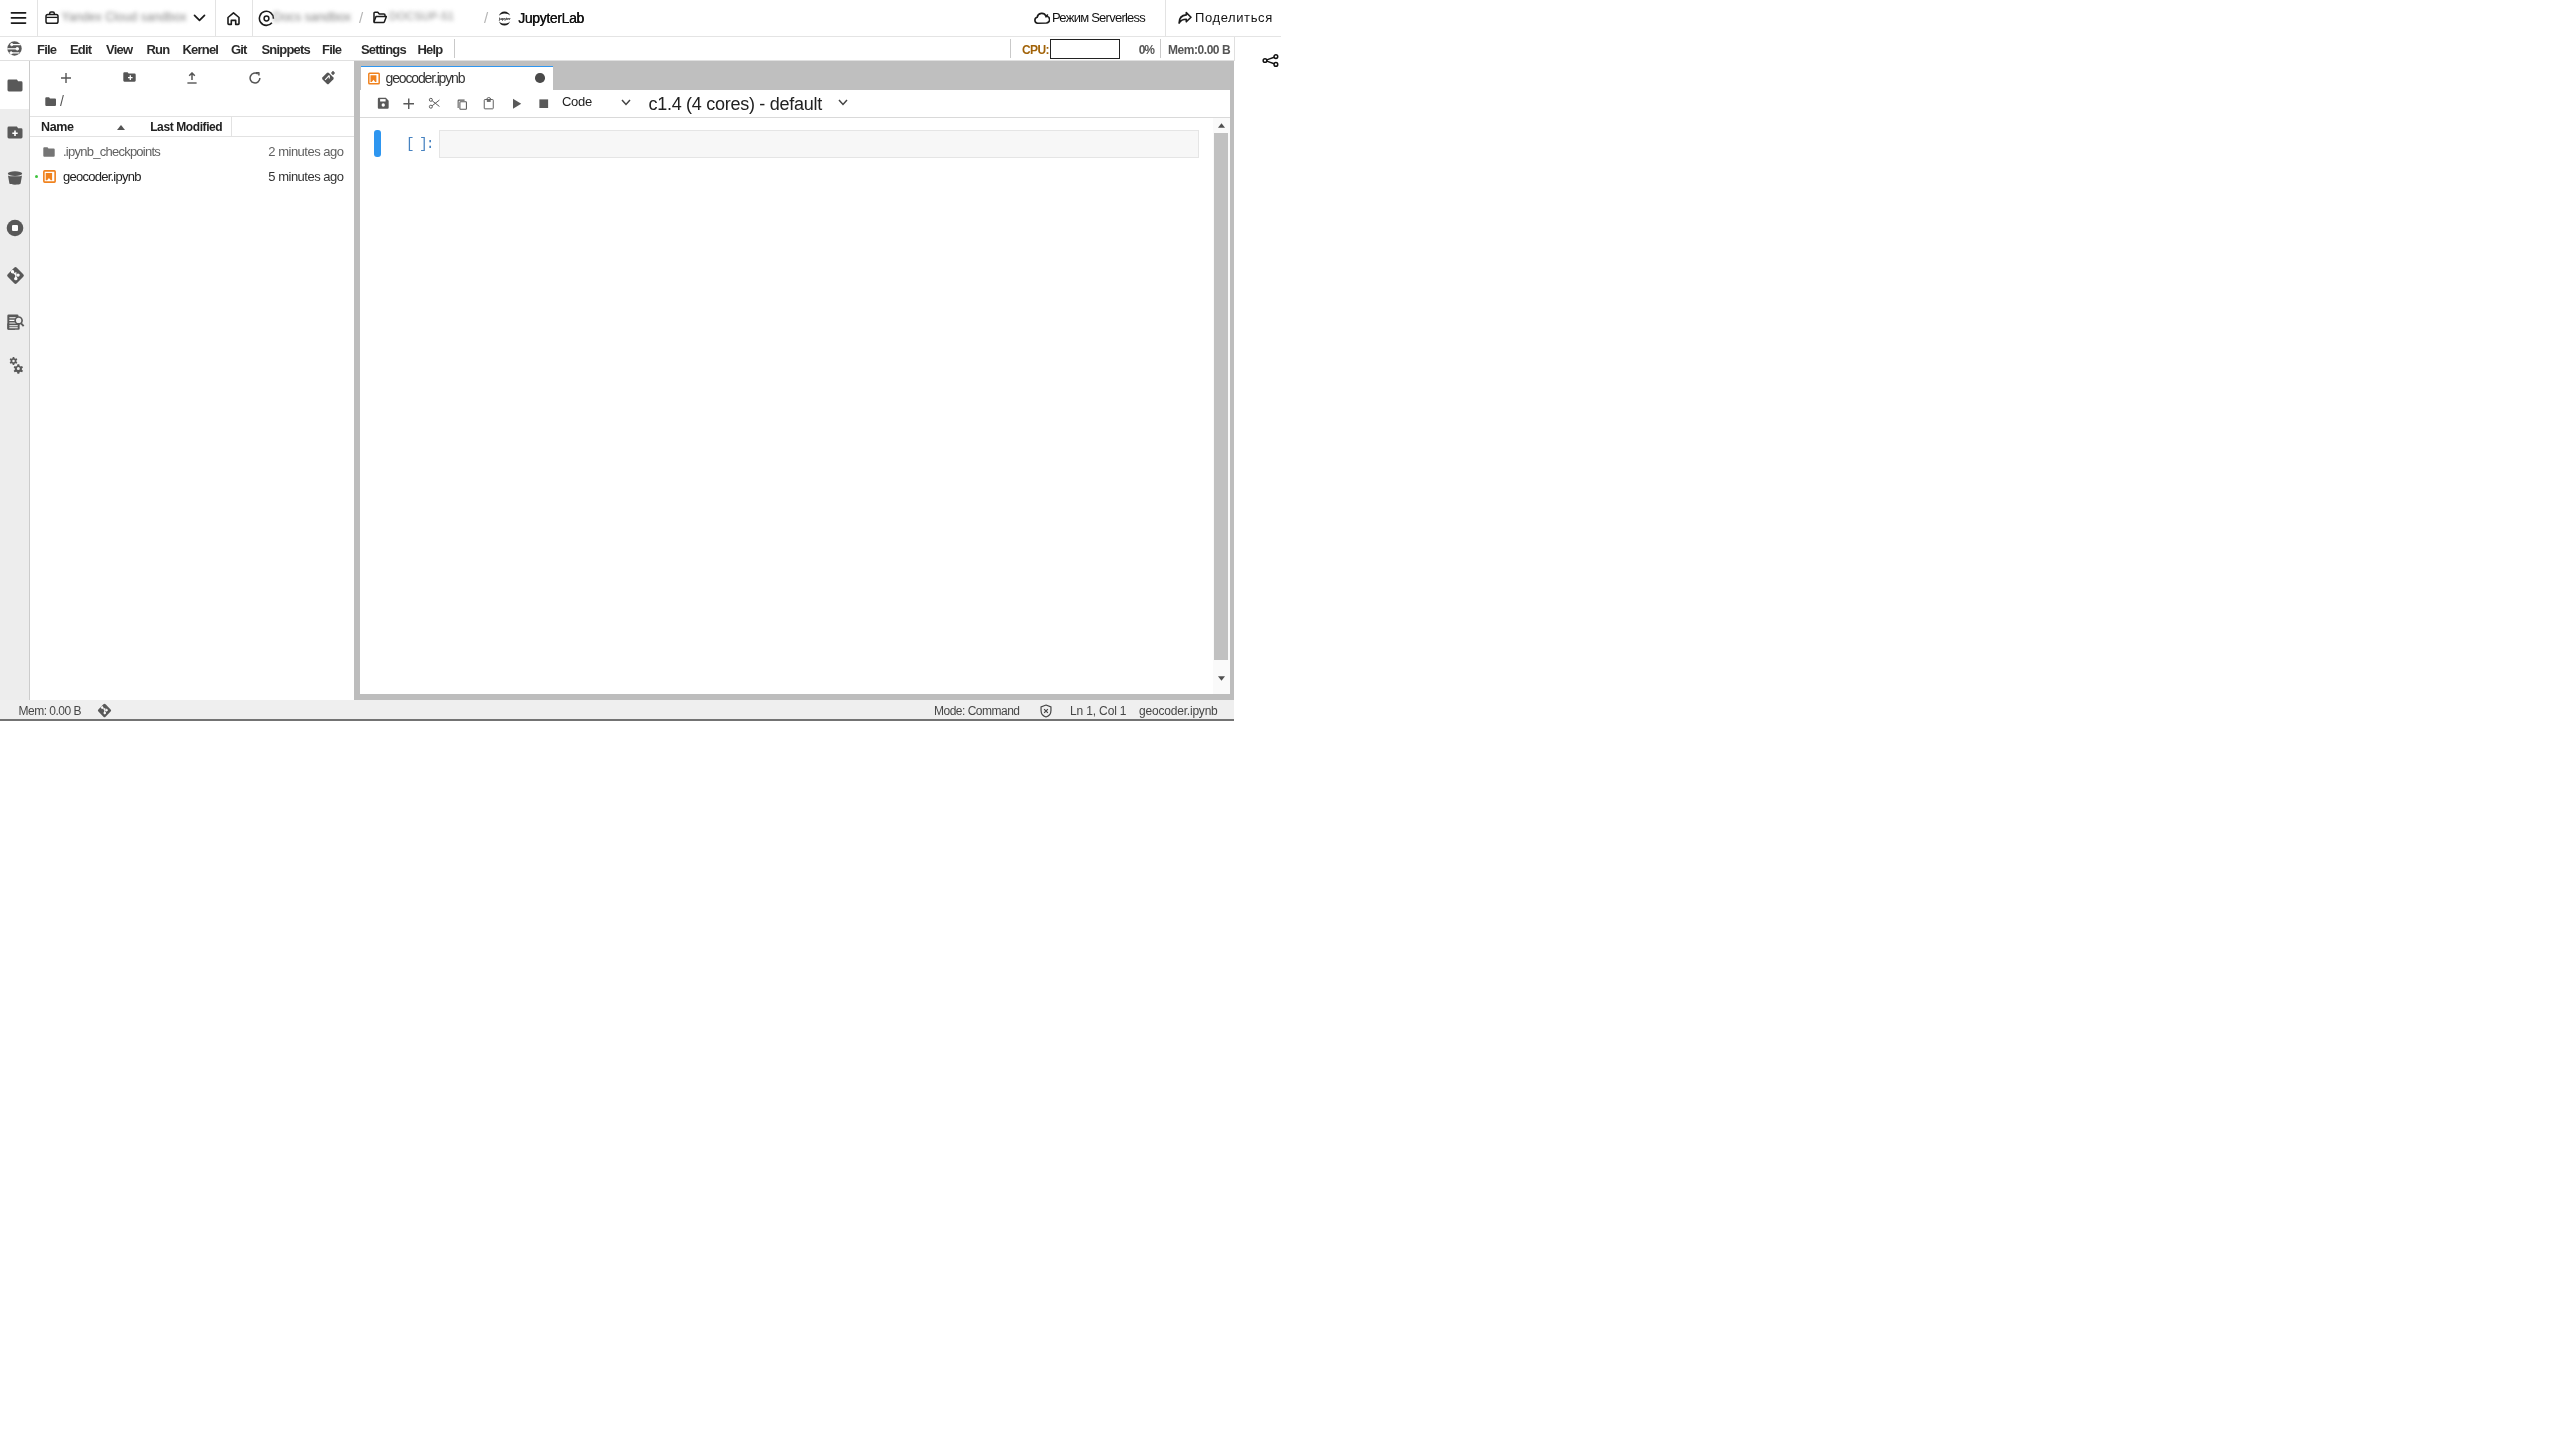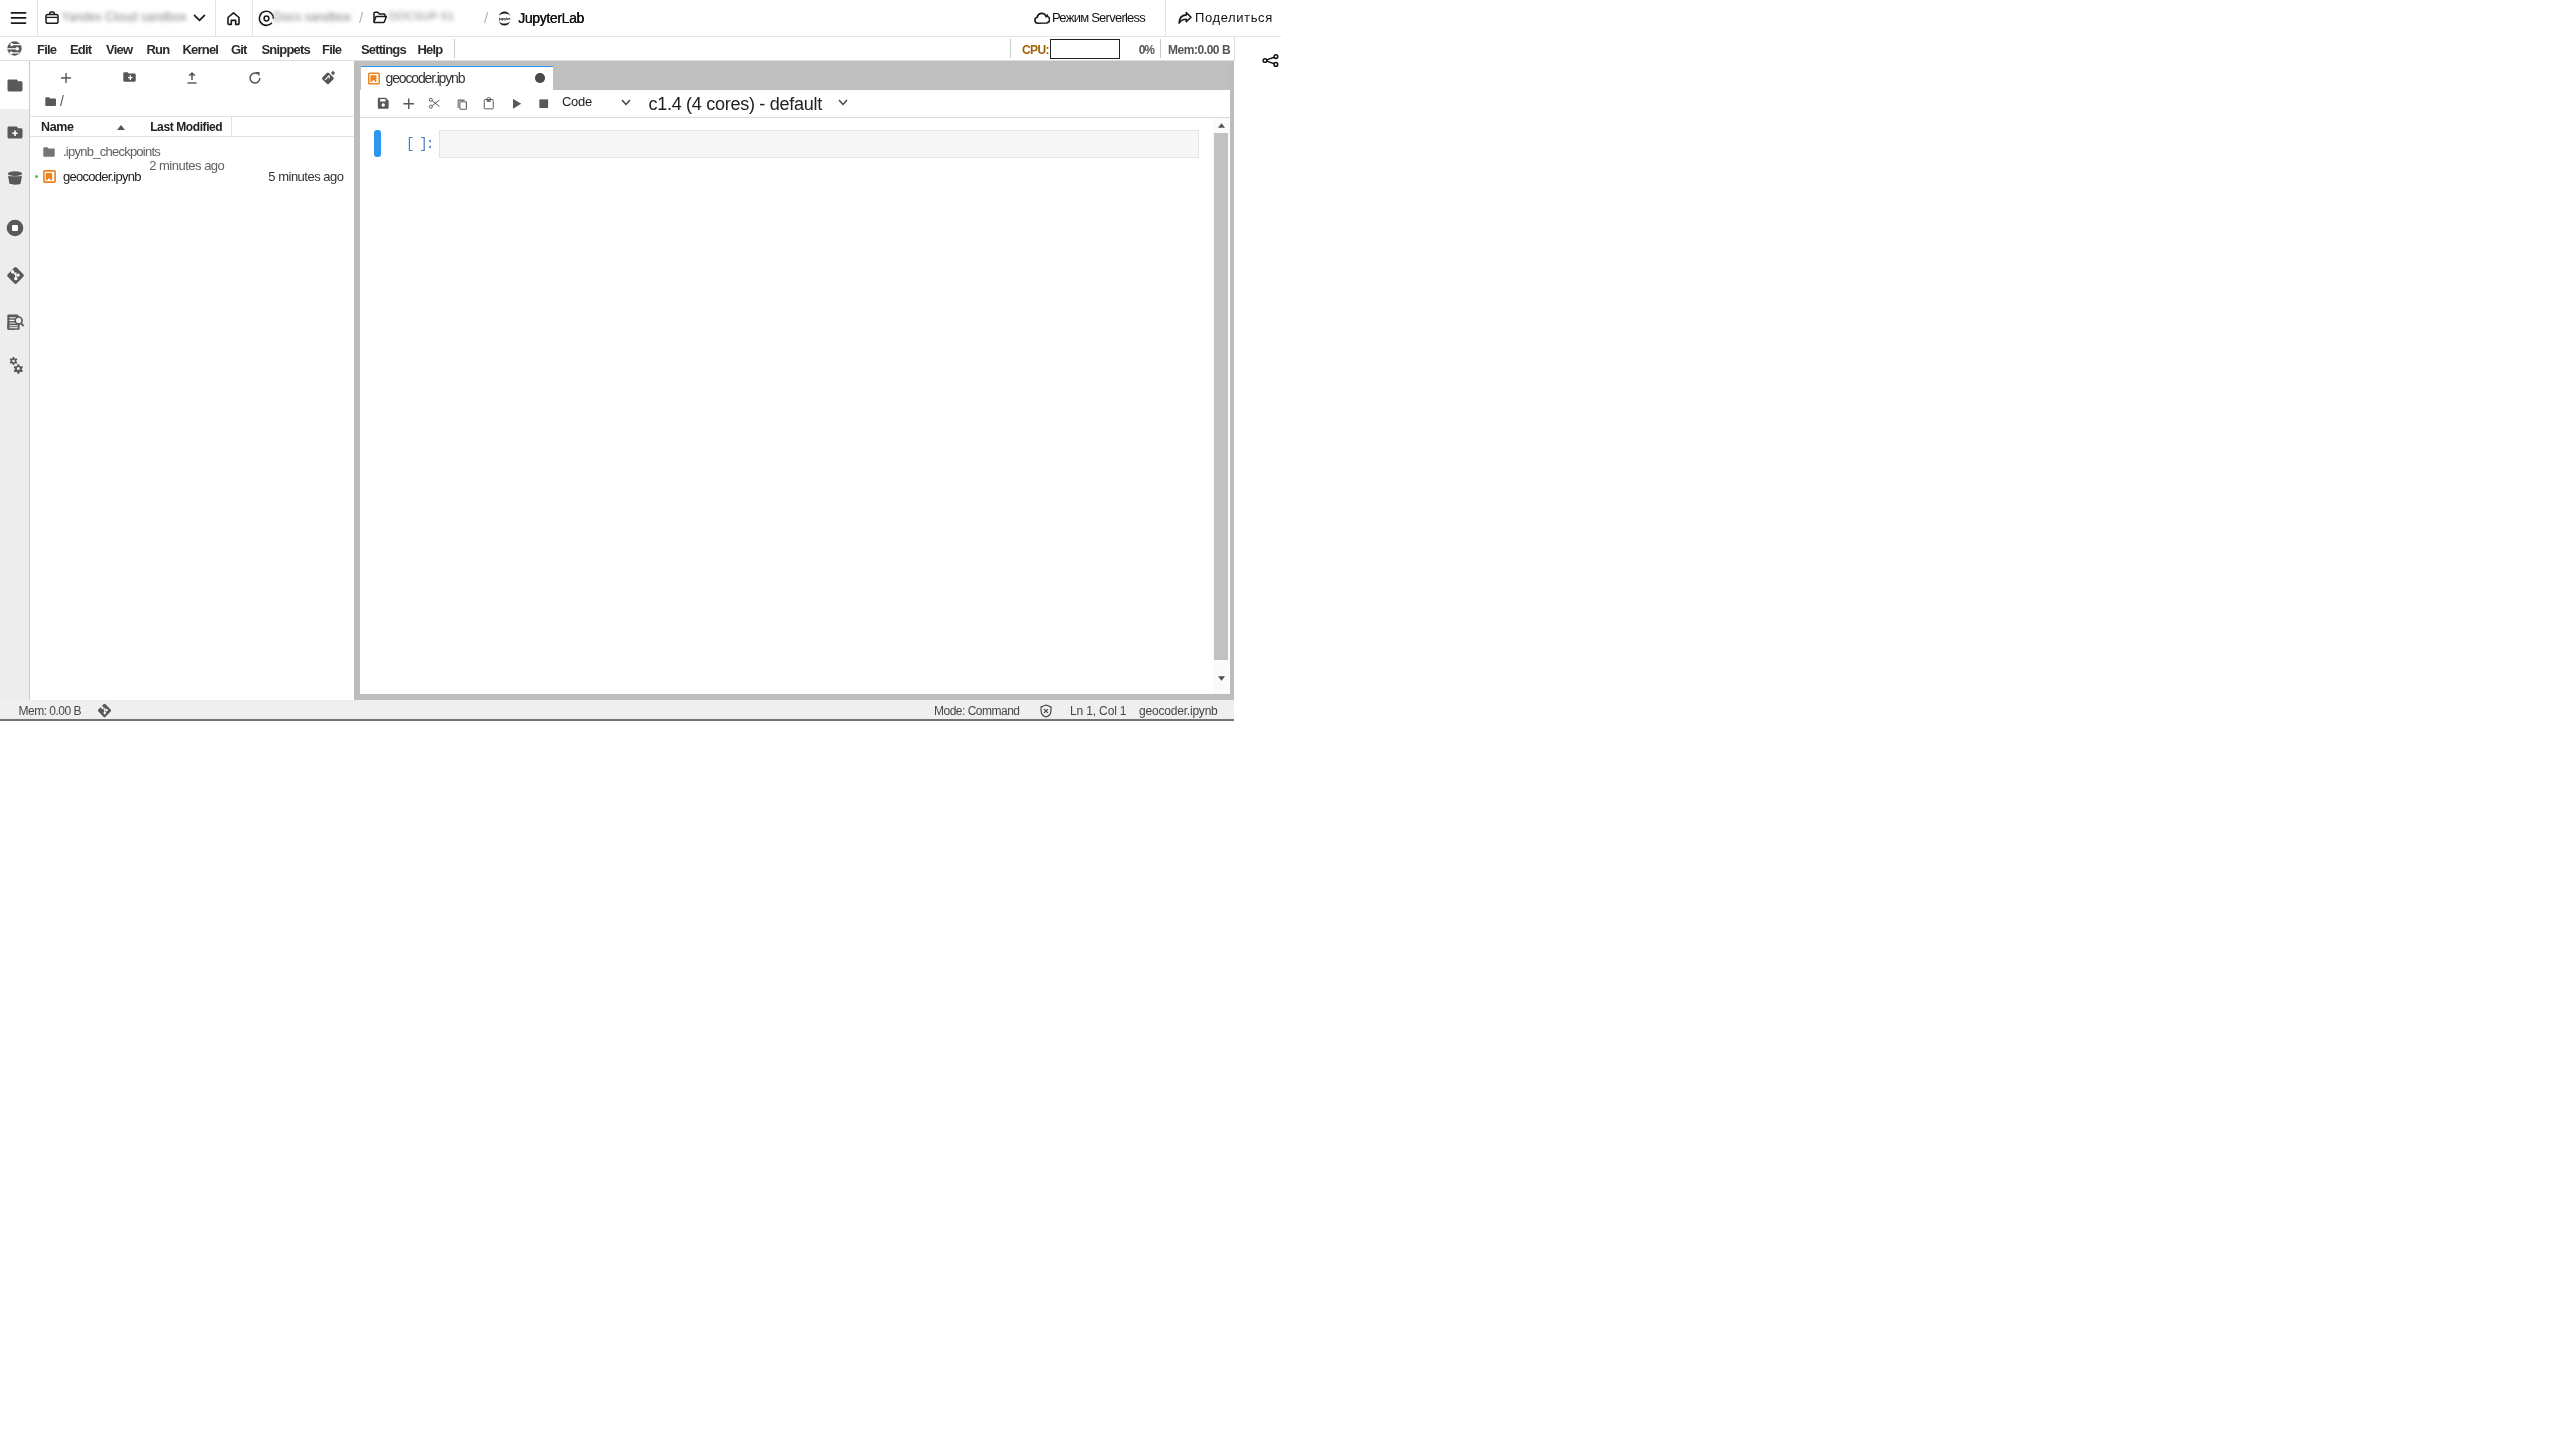--- a/index.html
+++ b/index.html
@@ -233,21 +233,21 @@
       </svg>
     <div class="abs" style="left:201px;top:0;width:1px;height:20px;background:#e2e2e2"></div>
     <div class="abs" style="left:0;top:3px;width:312.5px;text-align:center;font-size:12px;font-weight:700;color:#212121;letter-spacing:-0.4px">Last Modified</div>
   </div>
 
   <div class="abs" style="left:0;top:76px;width:324px;height:24px">
     <svg class="abs" style="left:13px;top:10px" width="12" height="10" viewBox="0 0 12 10">
       <path d="M0.3 1.3 a1 1 0 0 1 1 -1 h3.2 l1 1.3 h5.2 a1 1 0 0 1 1 1 V8.7 a1 1 0 0 1 -1 1 H1.3 A1 1 0 0 1 0.3 8.7 Z" fill="#757575"></path>
     </svg>
     <div class="abs" style="left:33px;top:7.3px;font-size:13px;color:#616161;letter-spacing:-0.75px">.ipynb_checkpoints</div>
-    <div class="abs" style="left:0;top:21px;width:313.5px;text-align:center;font-size:13px;color:#616161;letter-spacing:-0.5px">2 minutes ago</div>
+    <div class="abs" style="left:0;top:7px;width:313.5px;text-align:right;font-size:13px;color:#616161;letter-spacing:-0.5px">2 minutes ago</div>
   </div>
   <div class="abs" style="left:0;top:100px;width:324px;height:24px">
     <div class="abs" style="left:4.6px;top:14px;width:3.4px;height:3.4px;border-radius:50%;background:#3fc43f"></div>
     <svg class="abs" style="left:13px;top:8.5px" width="13" height="13" viewBox="0 0 24 24">
       <rect x="1.6" y="1.6" width="20.8" height="20.8" rx="1.5" fill="none" stroke="#f0821e" stroke-width="3"></rect>
       <path d="M5 5.6 H16.8 V18.8 H14.4 L11 14.7 7.6 18.8 H5 Z" fill="#f0821e"></path>
     </svg>
     <div class="abs" style="left:33px;top:7.5px;font-size:13px;color:#212121;letter-spacing:-0.75px">geocoder.ipynb</div>
     <div class="abs" style="left:0;top:7.5px;width:313.5px;text-align:right;font-size:13px;color:#333;letter-spacing:-0.5px">5 minutes ago</div>
   </div>

